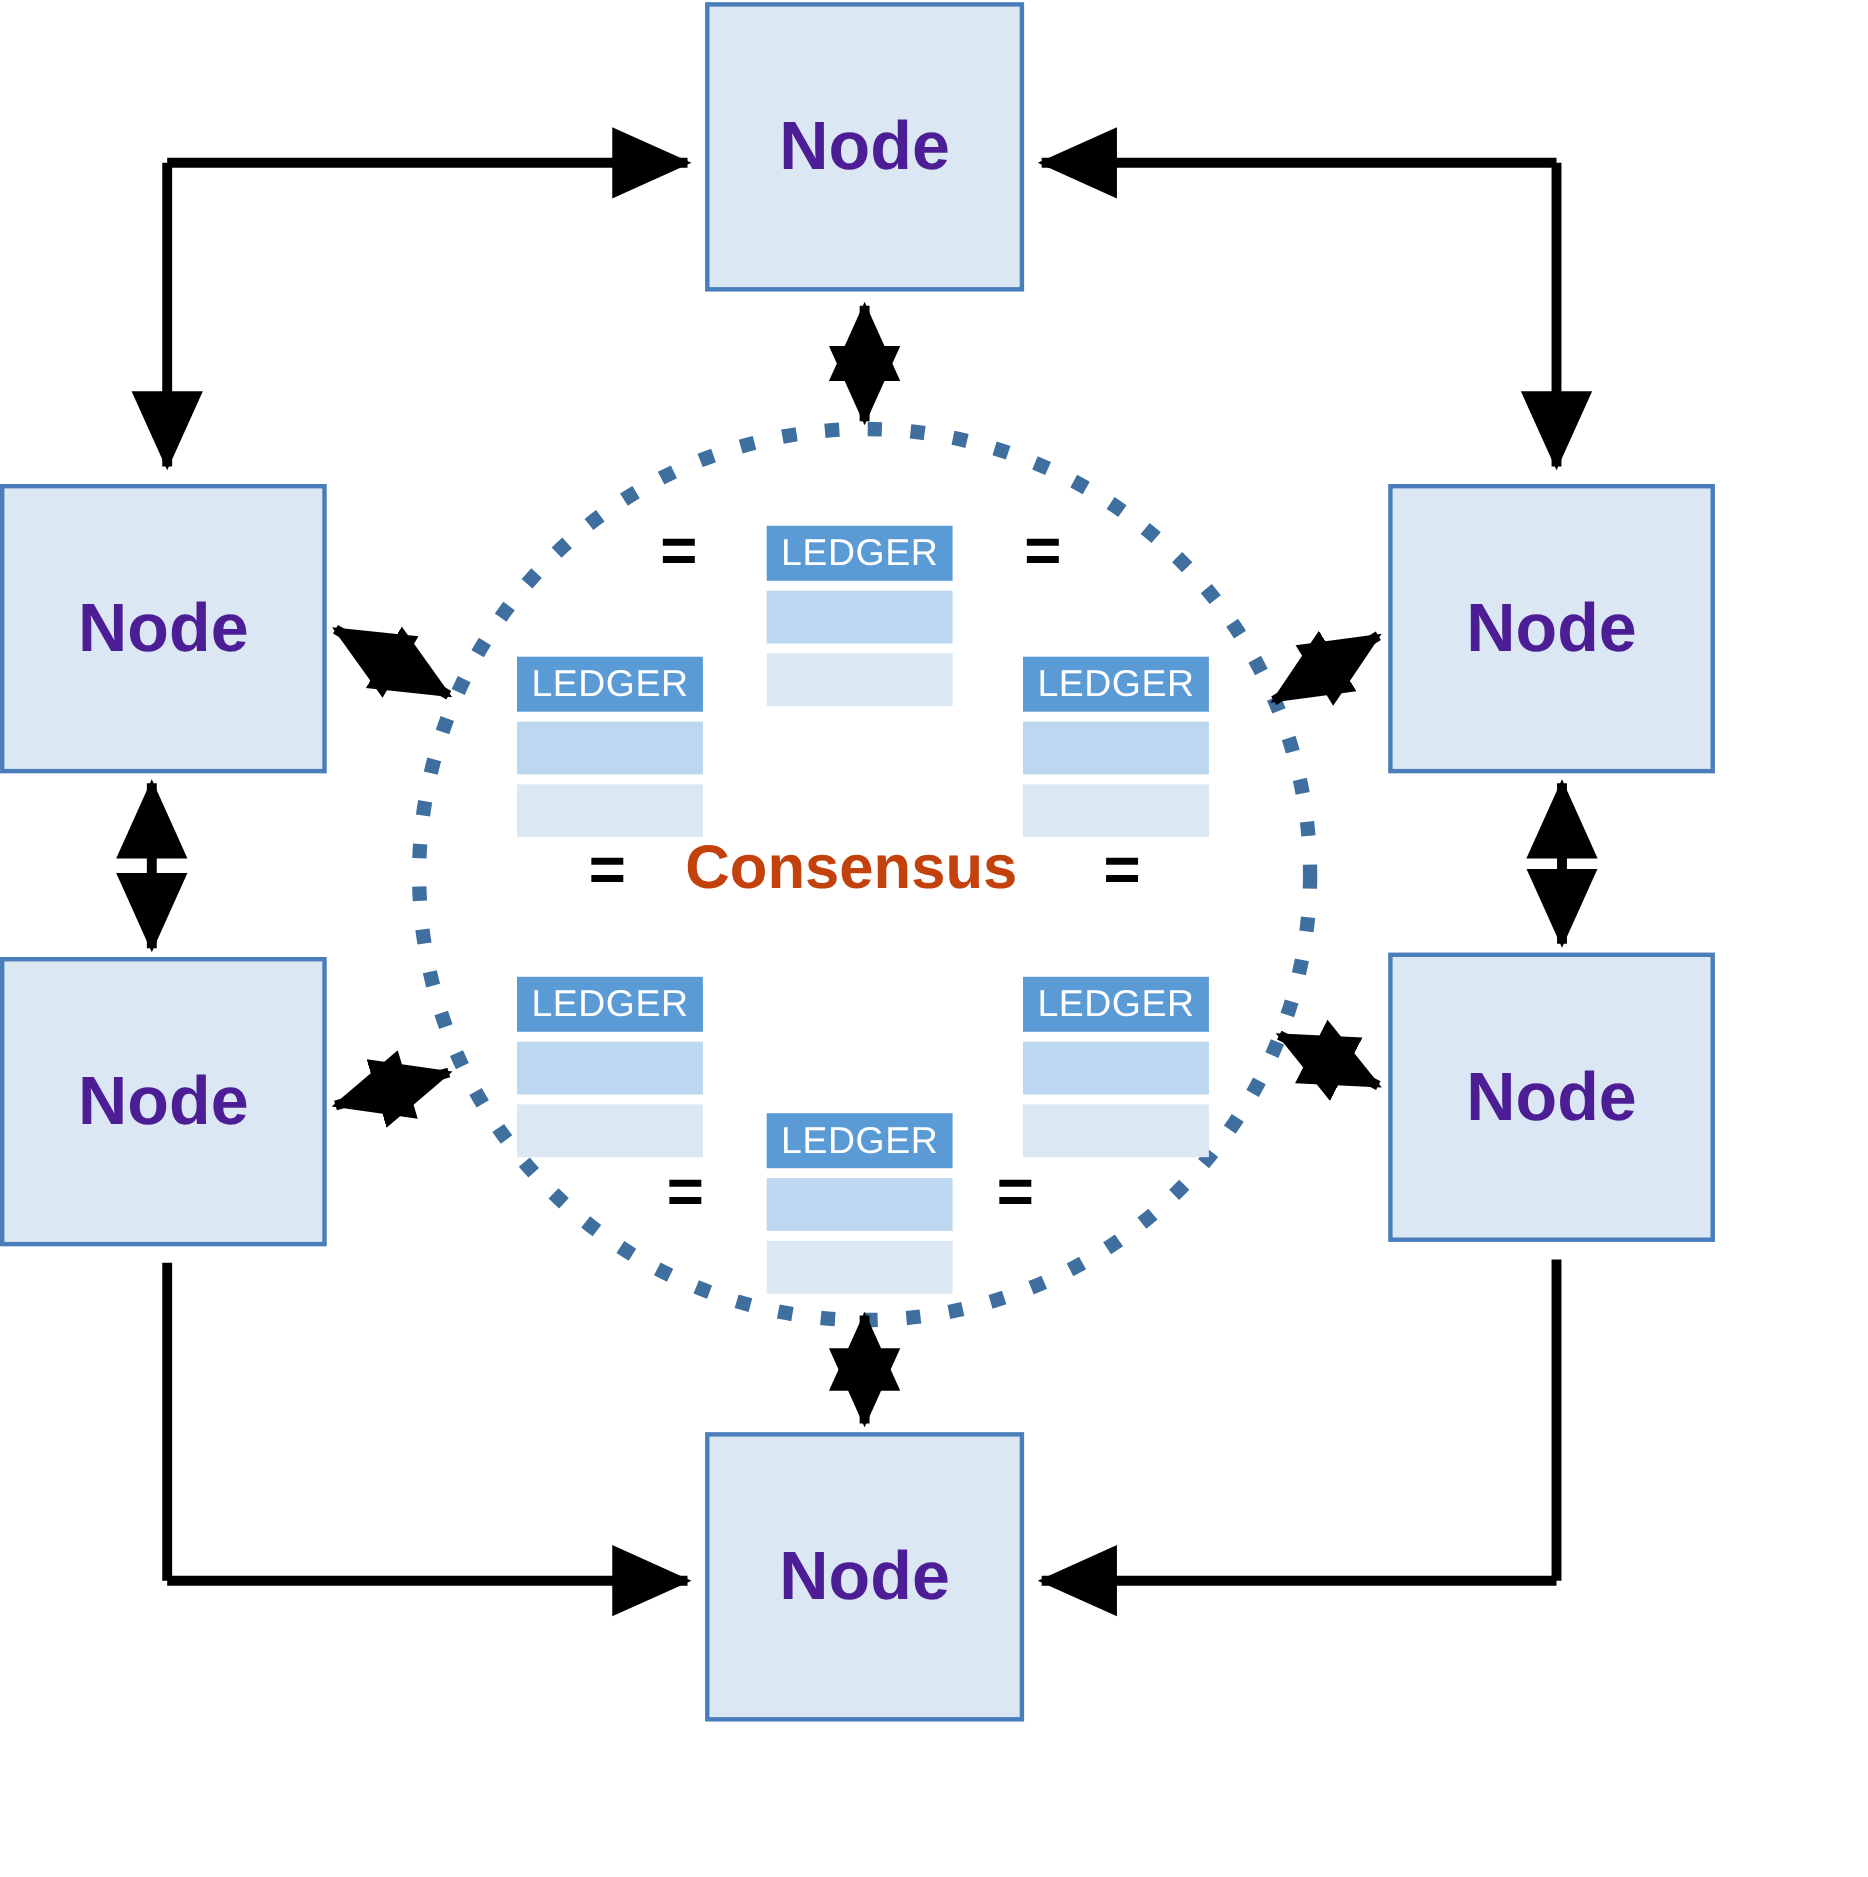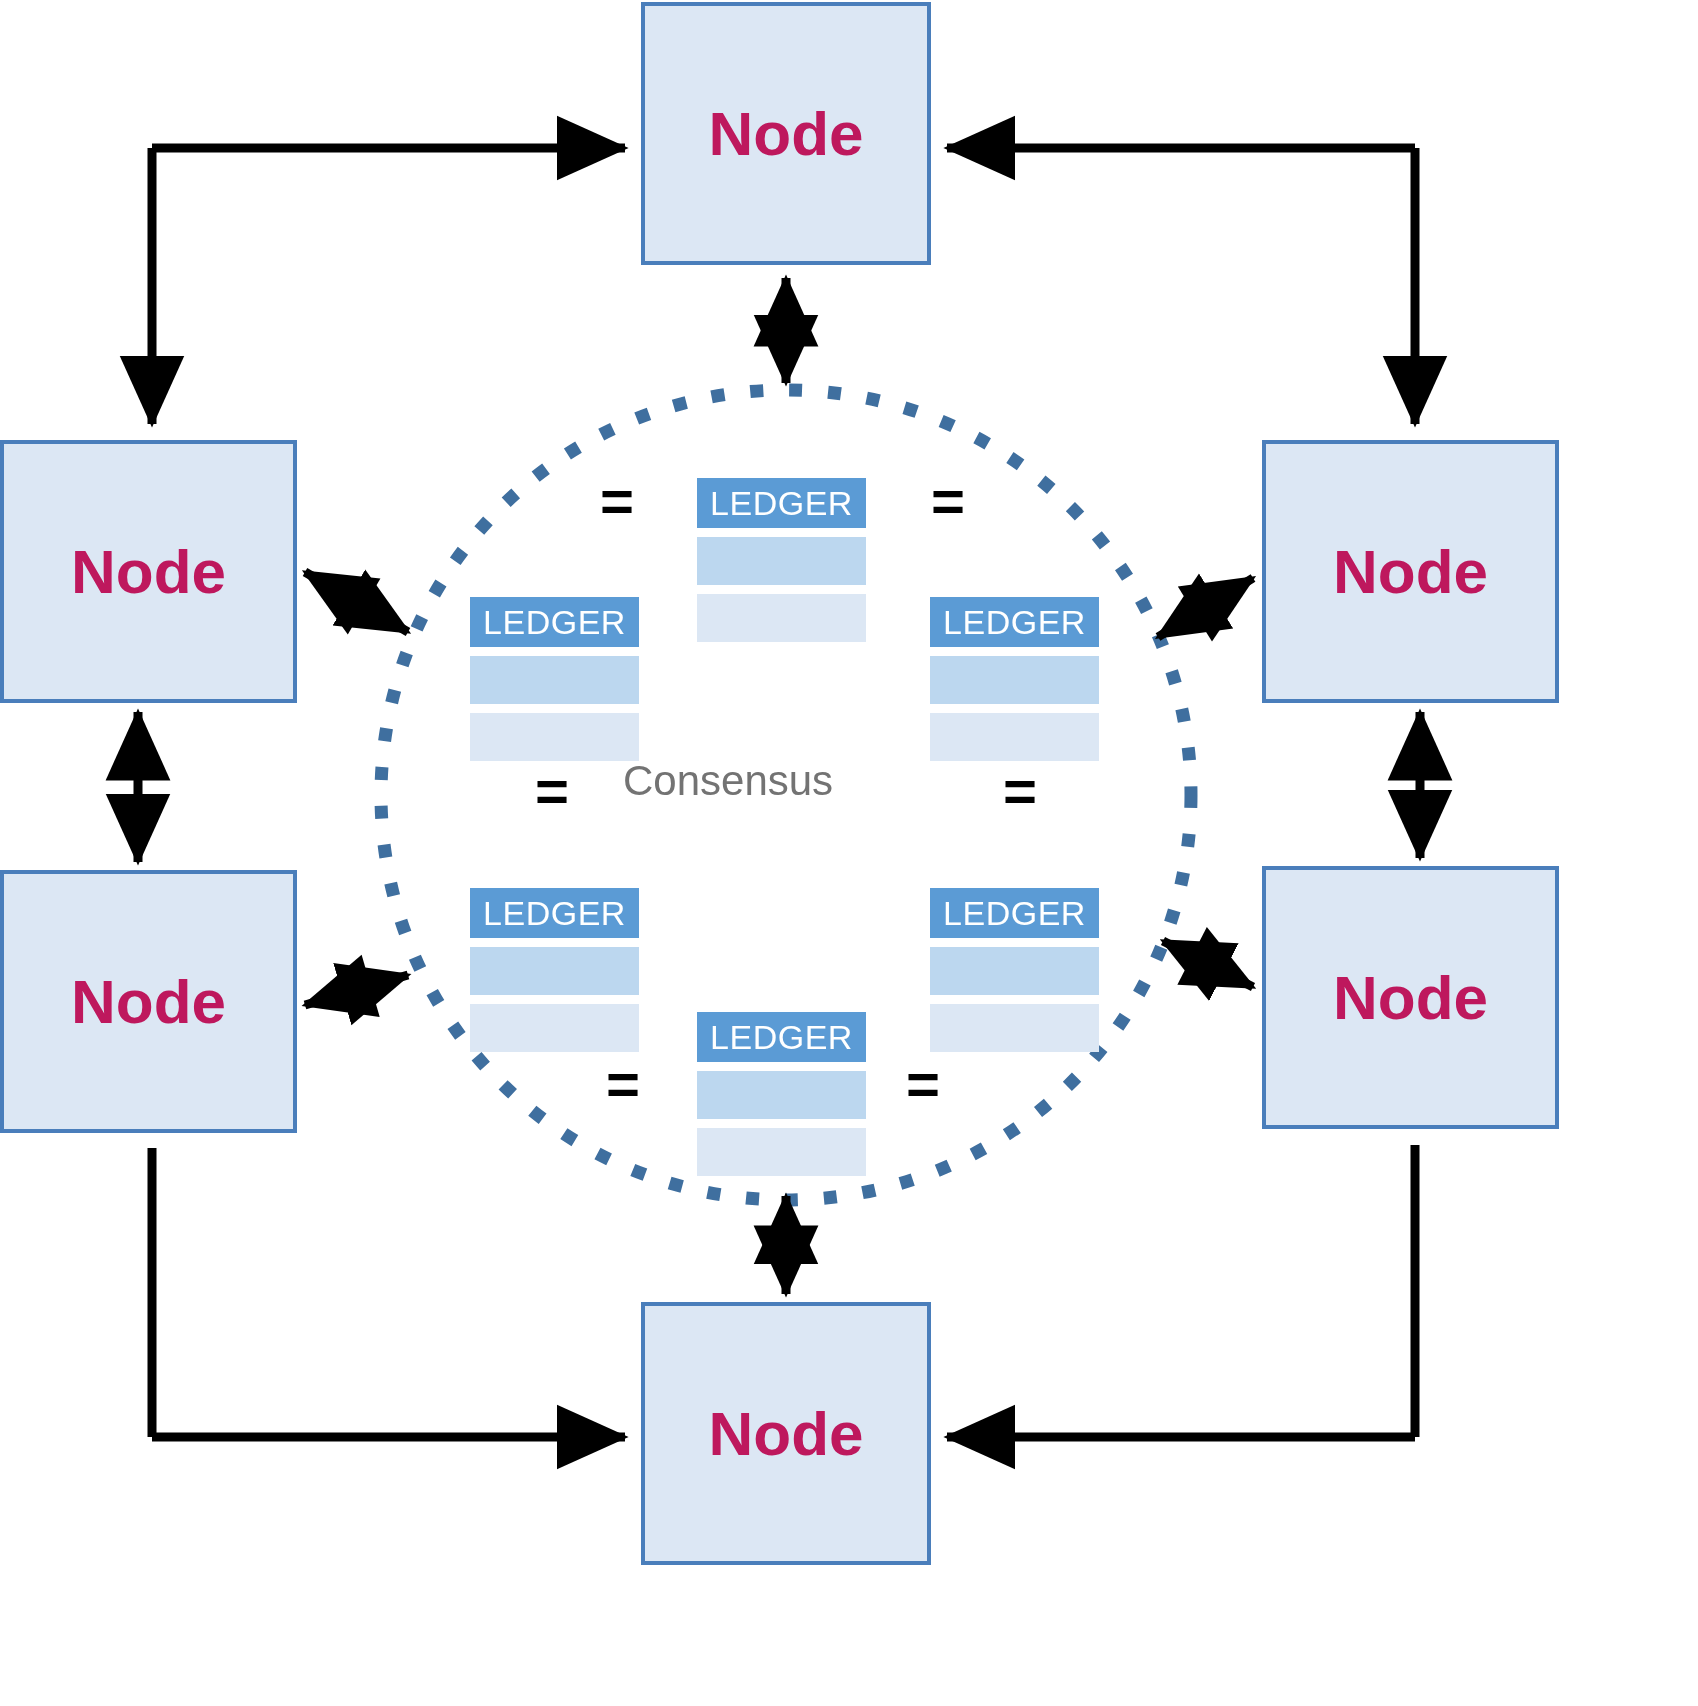--- a/index.html
+++ b/index.html
@@ -9,41 +9,41 @@
   svg.layer{position:absolute;left:0;top:0;width:1698px;height:1706px;pointer-events:none;}
 
   .node-box{
     position:absolute;
     background:#dce7f4;
     border:4px solid #4a7ebb;
     box-sizing:border-box;
     display:flex;align-items:center;justify-content:center;
   }
   .node-label{
-    font-size:62px;font-weight:bold;color:#be185d;letter-spacing:0px;line-height:1;
+    font-size:62px;font-weight:bold;color:#4c1d95;letter-spacing:0px;line-height:1;
   }
 
   .ledger{position:absolute;width:169px;}
   .ledger .hdr{
     background:#5b9bd5;color:#ffffff;
     font-size:34px;letter-spacing:0.5px;
     height:50px;line-height:50px;text-align:center;
     box-sizing:border-box;
     margin-top:40px;
   }
   .ledger .row1{background:#bcd7ef;height:48px;margin-top:9px;}
   .ledger .row2{background:#dce7f4;height:48px;margin-top:9px;}
 
   .eqmark{
     position:absolute;color:#000;font-size:58px;font-weight:bold;
     font-style:italic;line-height:1;letter-spacing:-6px;
     transform:rotate(0deg);
   }
   .consensus{
-    position:absolute;font-size:42px;font-weight:normal;color:#737373;
+    position:absolute;font-size:56px;font-weight:bold;color:#c2410c;
     line-height:1;white-space:nowrap;
   }
 </style>
 </head>
 <body>
 
 <div id="stage">
 
   <svg class="layer" viewBox="0 0 1698 1706">
     <defs>

